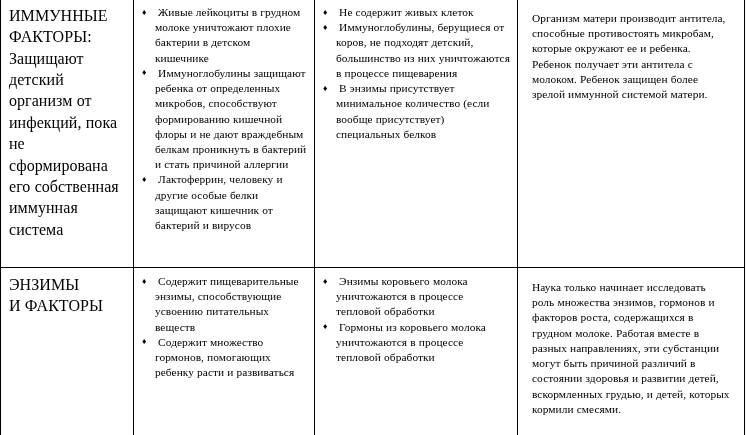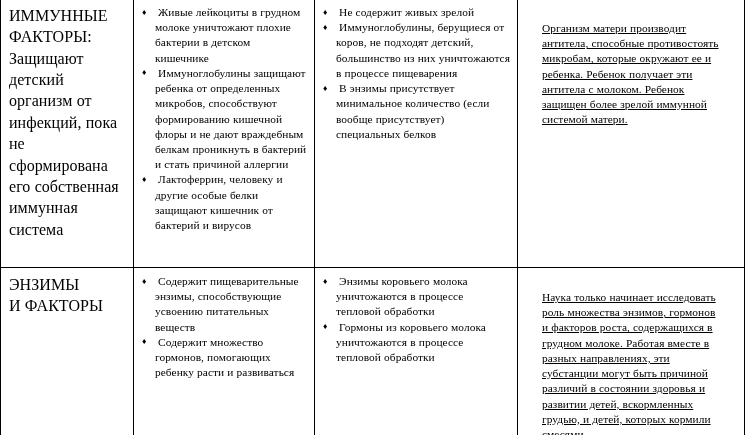--- a/index.html
+++ b/index.html
@@ -84,23 +84,22 @@
   }
   ul.bullets li .bullet-text {
     display: inline;
     
   }
   ul.bullets li .bullet-text::before {
     content: "\00a0";
   }
 
   .para {
-    margin: 16px;
+    margin: 6px;
     padding: 0;
-    text-decoration: underline;
   }
 
   
   .cell-enzymes .cat-title .cat-head { white-space: pre-line; }
 </style>
 </head>
 <body>
 
 <div class="sheet">
 
@@ -125,21 +124,21 @@
         <td class="cell-breastmilk">
           <ul class="bullets">
             <li><span class="bullet-glyph">♦</span><span class="bullet-text">Живые лейкоциты в грудном молоке уничтожают плохие бактерии в детском кишечнике</span></li>
             <li><span class="bullet-glyph">♦</span><span class="bullet-text">Иммуноглобулины защищают ребенка от определенных микробов, способствуют формированию кишечной флоры и не дают враждебным белкам проникнуть в бактерий и стать причиной аллергии</span></li>
             <li><span class="bullet-glyph">♦</span><span class="bullet-text">Лактоферрин, человеку и другие особые белки защищают кишечник от бактерий и вирусов</span></li>
           </ul>
         </td>
 
         <td class="cell-formula">
           <ul class="bullets">
-            <li><span class="bullet-glyph">♦</span><span class="bullet-text">Не содержит живых зрелой</span></li>
+            <li><span class="bullet-glyph">♦</span><span class="bullet-text">Не содержит живых клеток</span></li>
             <li><span class="bullet-glyph">♦</span><span class="bullet-text">Иммуноглобулины, берущиеся от коров, не подходят детский, большинство из них уничтожаются в процессе пищеварения</span></li>
             <li><span class="bullet-glyph">♦</span><span class="bullet-text">В энзимы присутствует минимальное количество (если вообще присутствует) специальных белков</span></li>
           </ul>
         </td>
 
         <td class="cell-commentary">
           <p class="para">Организм матери производит антитела, способные противостоять микробам, которые окружают ее и ребенка. Ребенок получает эти антитела с молоком. Ребенок защищен более зрелой иммунной системой матери.</p>
         </td>
       </tr>
 

